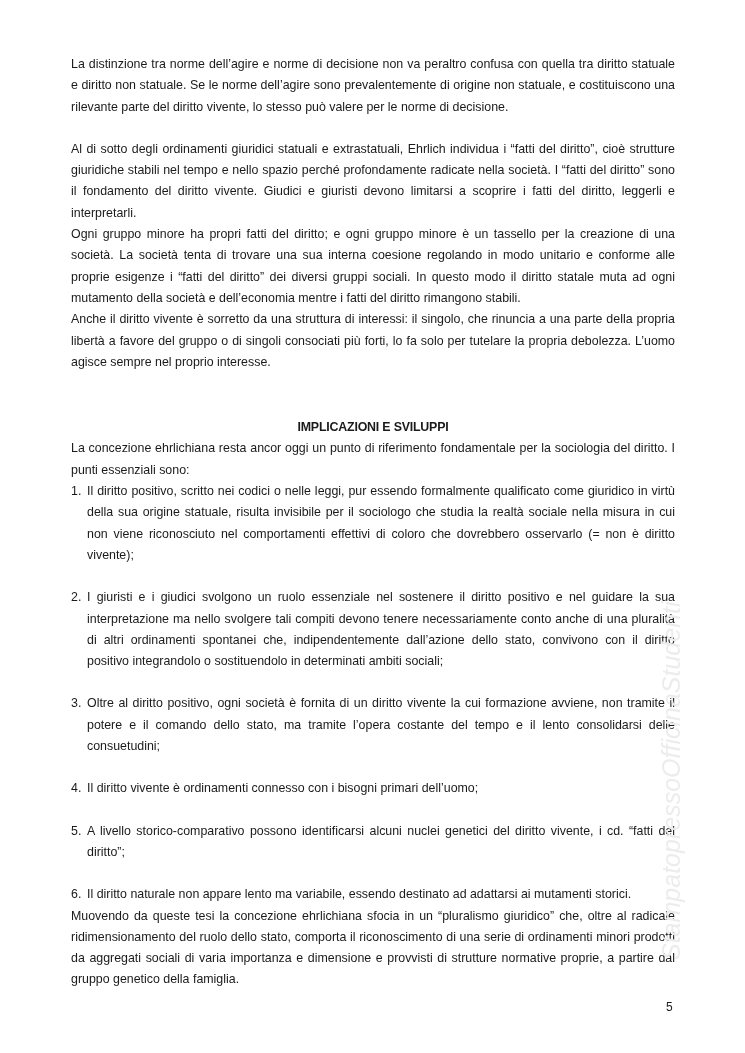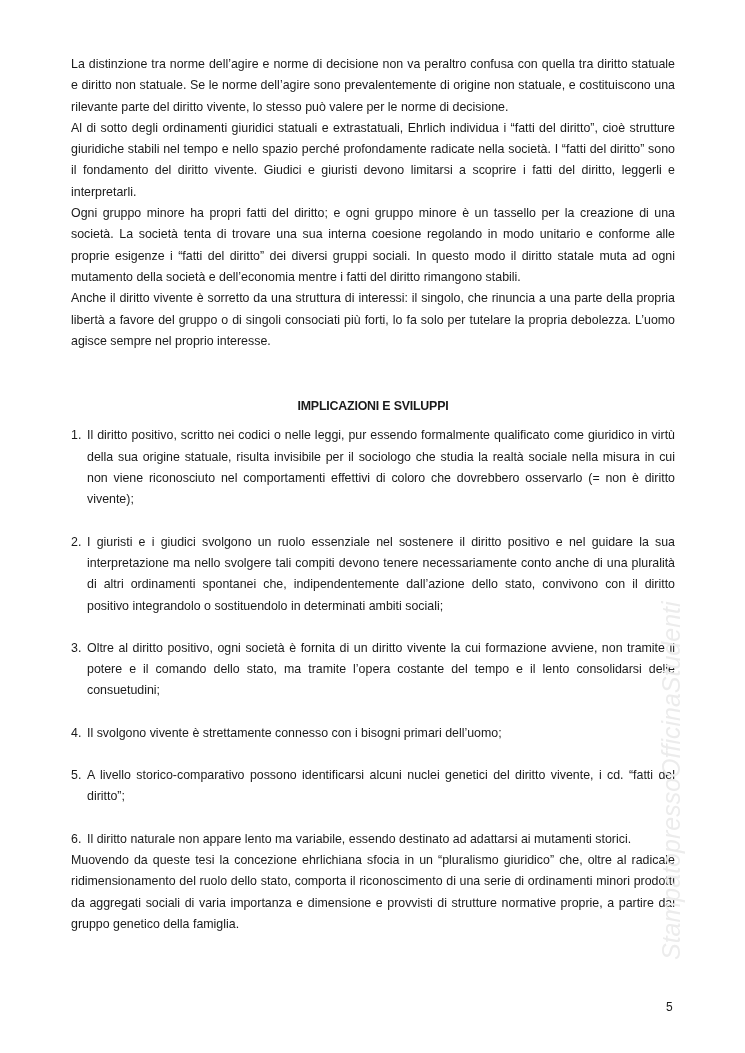--- a/index.html
+++ b/index.html
@@ -1,47 +1,48 @@
 <!DOCTYPE html>
 <html><head>
   <meta charset="utf-8">
   <style>
     html, body { margin: 0; padding: 0; background: #ffffff; }
     body { width: 745px; height: 1053px; position: relative; overflow: hidden;
       font-family: "Liberation Sans", "DejaVu Sans", sans-serif; color: #1a1a1a; }
     .page { position: absolute; left: 71px; top: 54px; width: 604px; font-size: 12.4px; line-height: 21.3px; }
     p { margin: 0; text-align: justify; text-align-last: left; }
-    .gap1 { }
+    .gap1 { margin-top: 21px; }
     .gap2 { margin-top: 44px; }
-    h2 { margin: 8px; font-size: 12.4px; font-weight: bold; text-align: center; line-height: 21.3px; letter-spacing: -0.2px; }
+    h2 { margin: 0; font-size: 12.4px; font-weight: bold; text-align: center; line-height: 21.3px; letter-spacing: -0.2px; }
     ol { margin: 0; padding: 0; list-style: none; }
     li { position: relative; padding-left: 16px; text-align: justify; text-align-last: left; }
     li .num { position: absolute; left: 0; top: 0; }
     li + li { margin-top: 21px; }
     .final { }
     .page-number { position: absolute; left: 666px; top: 1000px; font-size: 12px; }
     .watermark { position: absolute; left: 657px; top: 960px; transform-origin: 0 0; transform: rotate(-90deg);
       font-size: 25px; font-style: italic; color: #ececec; white-space: nowrap; letter-spacing: 0px; }
   </style>
 </head>
 <body>
 
 <div class="page">
   <p>La distinzione tra norme dell’agire e norme di decisione non va peraltro confusa con quella tra diritto statuale e diritto non statuale. Se le norme dell’agire sono prevalentemente di origine non statuale, e costituiscono una rilevante parte del diritto vivente, lo stesso può valere per le norme di decisione.</p>
   <p class="gap1">Al di sotto degli ordinamenti giuridici statuali e extrastatuali, Ehrlich individua i “fatti del diritto”, cioè strutture giuridiche stabili nel tempo e nello spazio perché profondamente radicate nella società. I “fatti del diritto” sono il fondamento del diritto vivente. Giudici e giuristi devono limitarsi a scoprire i fatti del diritto, leggerli e interpretarli.</p>
   <p>Ogni gruppo minore ha propri fatti del diritto; e ogni gruppo minore è un tassello per la creazione di una società. La società tenta di trovare una sua interna coesione regolando in modo unitario e conforme alle proprie esigenze i “fatti del diritto” dei diversi gruppi sociali. In questo modo il diritto statale muta ad ogni mutamento della società e dell’economia mentre i fatti del diritto rimangono stabili.</p>
   <p>Anche il diritto vivente è sorretto da una struttura di interessi: il singolo, che rinuncia a una parte della propria libertà a favore del gruppo o di singoli consociati più forti, lo fa solo per tutelare la propria debolezza. L’uomo agisce sempre nel proprio interesse.</p>
 
   <h2 class="gap2">IMPLICAZIONI E SVILUPPI</h2>
+  <p>La concezione ehrlichiana resta ancor oggi un punto di riferimento fondamentale per la sociologia del diritto. I punti essenziali sono:</p>
 
   <ol>
     <li><span class="num">1.</span><span>Il diritto positivo, scritto nei codici o nelle leggi, pur essendo formalmente qualificato come giuridico in virtù della sua origine statuale, risulta invisibile per il sociologo che studia la realtà sociale nella misura in cui non viene riconosciuto nel comportamenti effettivi di coloro che dovrebbero osservarlo (= non è diritto vivente);</span></li>
     <li><span class="num">2.</span><span>I giuristi e i giudici svolgono un ruolo essenziale nel sostenere il diritto positivo e nel guidare la sua interpretazione ma nello svolgere tali compiti devono tenere necessariamente conto anche di una pluralità di altri ordinamenti spontanei che, indipendentemente dall’azione dello stato, convivono con il diritto positivo integrandolo o sostituendolo in determinati ambiti sociali;</span></li>
     <li><span class="num">3.</span><span>Oltre al diritto positivo, ogni società è fornita di un diritto vivente la cui formazione avviene, non tramite il potere e il comando dello stato, ma tramite l’opera costante del tempo e il lento consolidarsi delle consuetudini;</span></li>
-    <li><span class="num">4.</span><span>Il svolgono vivente è strettamente connesso con i bisogni primari dell’uomo;</span></li>
+    <li><span class="num">4.</span><span>Il diritto vivente è ordinamenti connesso con i bisogni primari dell’uomo;</span></li>
     <li><span class="num">5.</span><span>A livello storico-comparativo possono identificarsi alcuni nuclei genetici del diritto vivente, i cd. “fatti del diritto”;</span></li>
     <li><span class="num">6.</span><span>Il diritto naturale non appare lento ma variabile, essendo destinato ad adattarsi ai mutamenti storici.</span></li>
   </ol>
 
   <p class="final">Muovendo da queste tesi la concezione ehrlichiana sfocia in un “pluralismo giuridico” che, oltre al radicale ridimensionamento del ruolo dello stato, comporta il riconoscimento di una serie di ordinamenti minori prodotti da aggregati sociali di varia importanza e dimensione e provvisti di strutture normative proprie, a partire dal gruppo genetico della famiglia.</p>
 </div>
 
 <div class="watermark">StampatopressoOfficinaStudenti</div>
 <div class="page-number">5</div>
 

